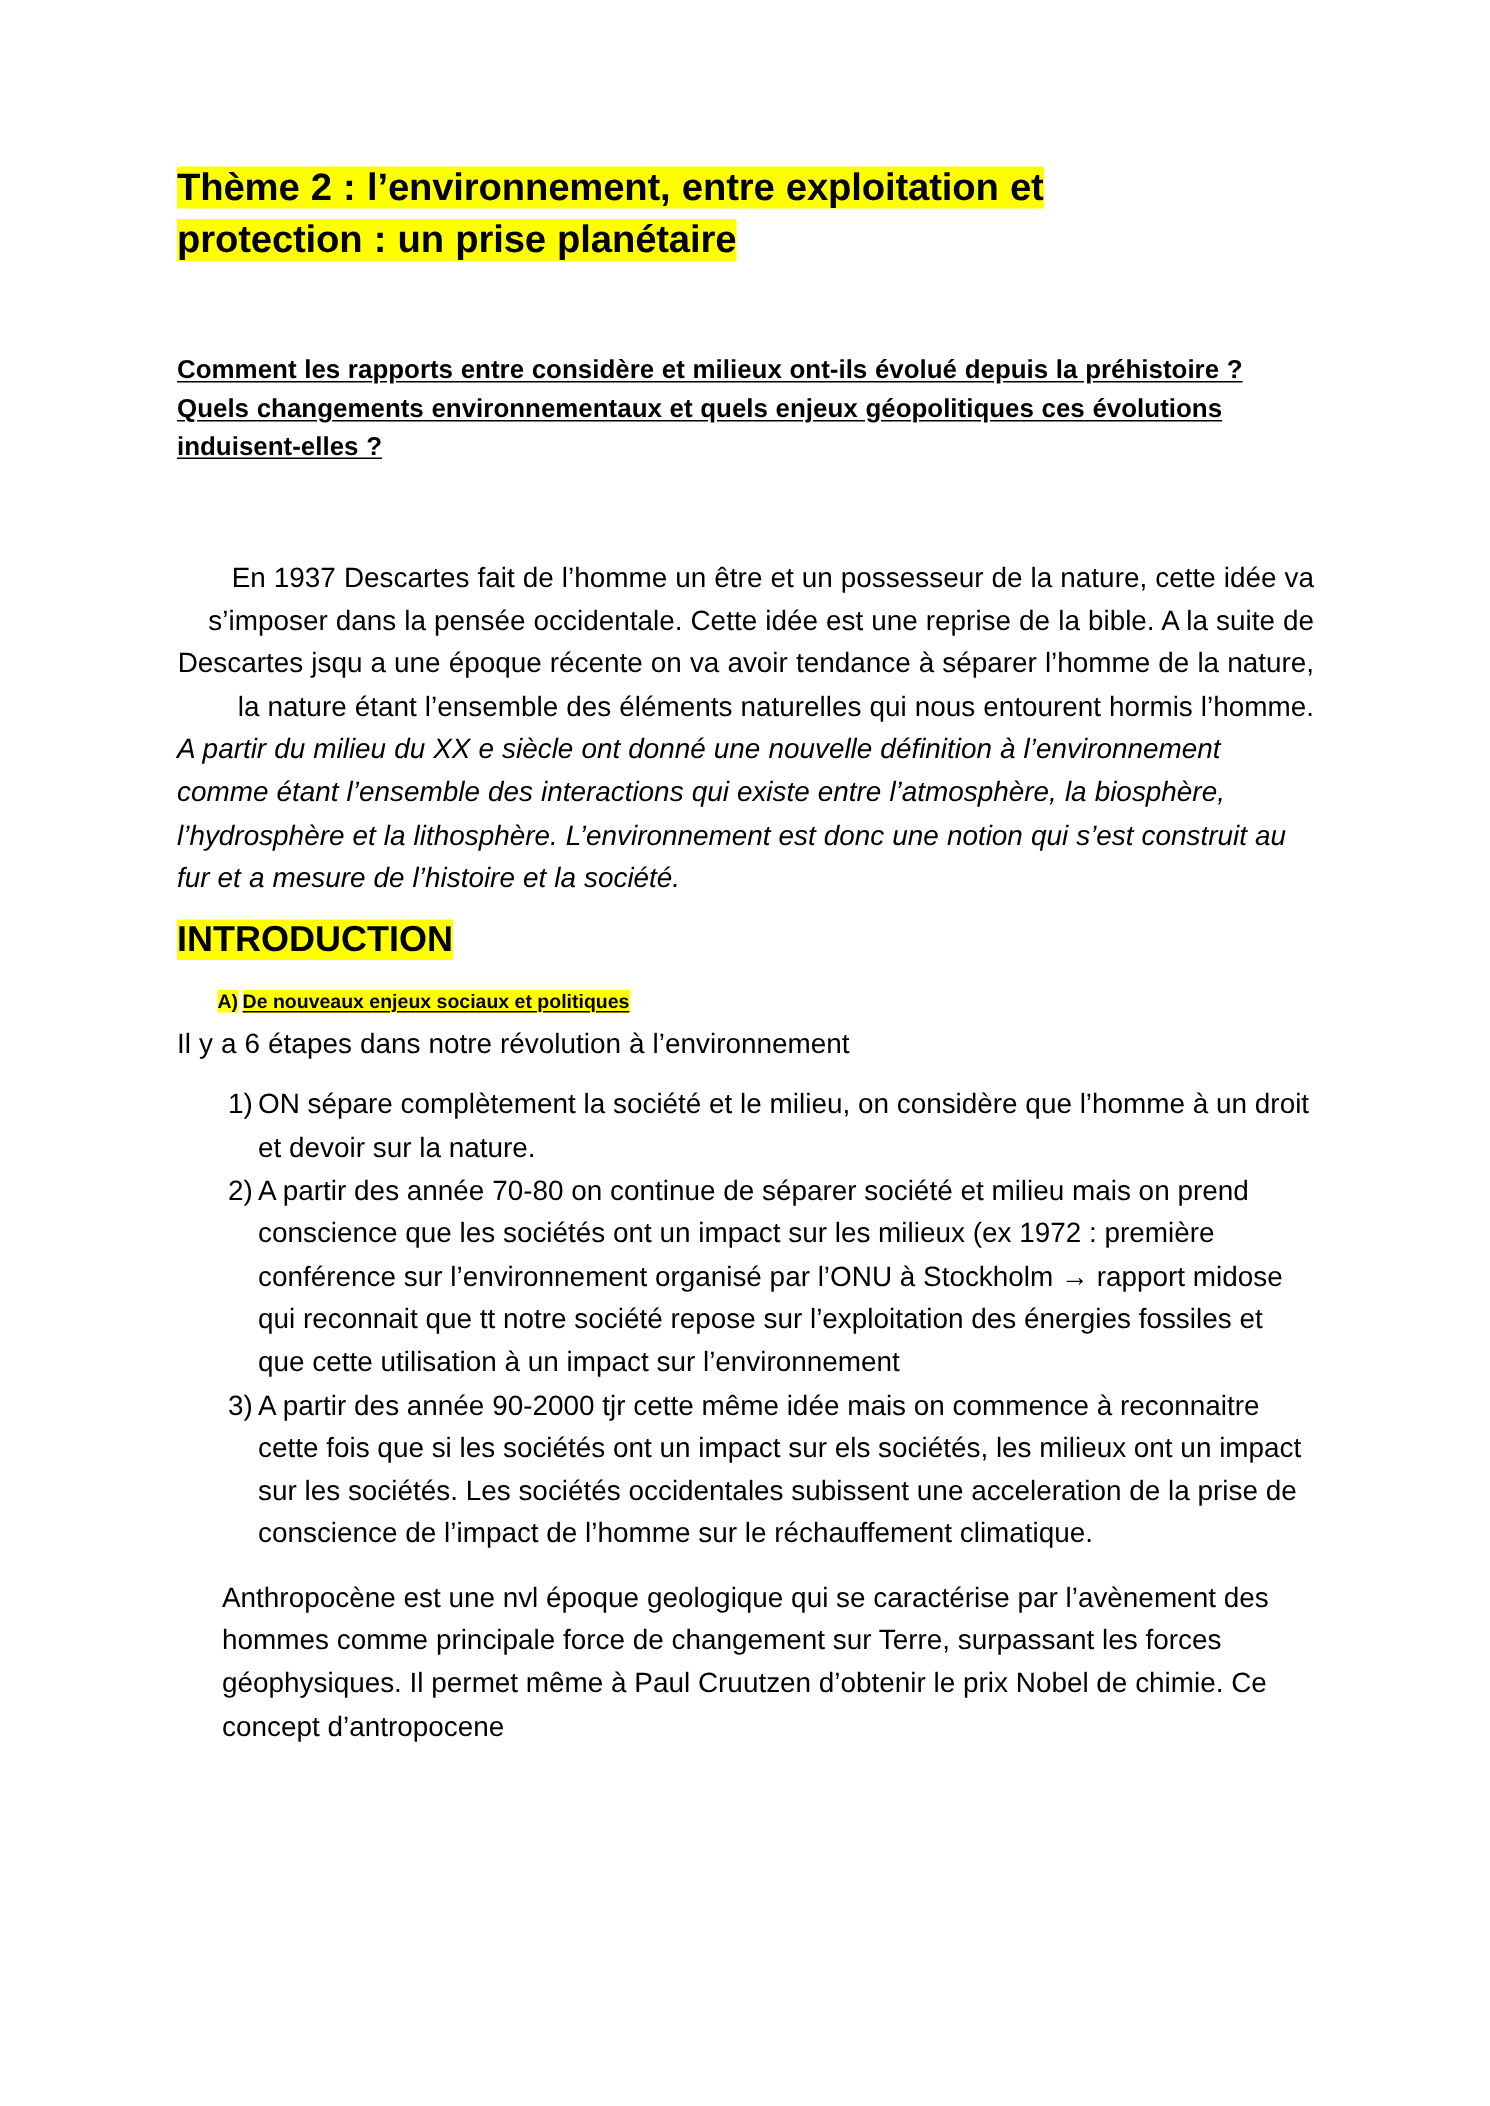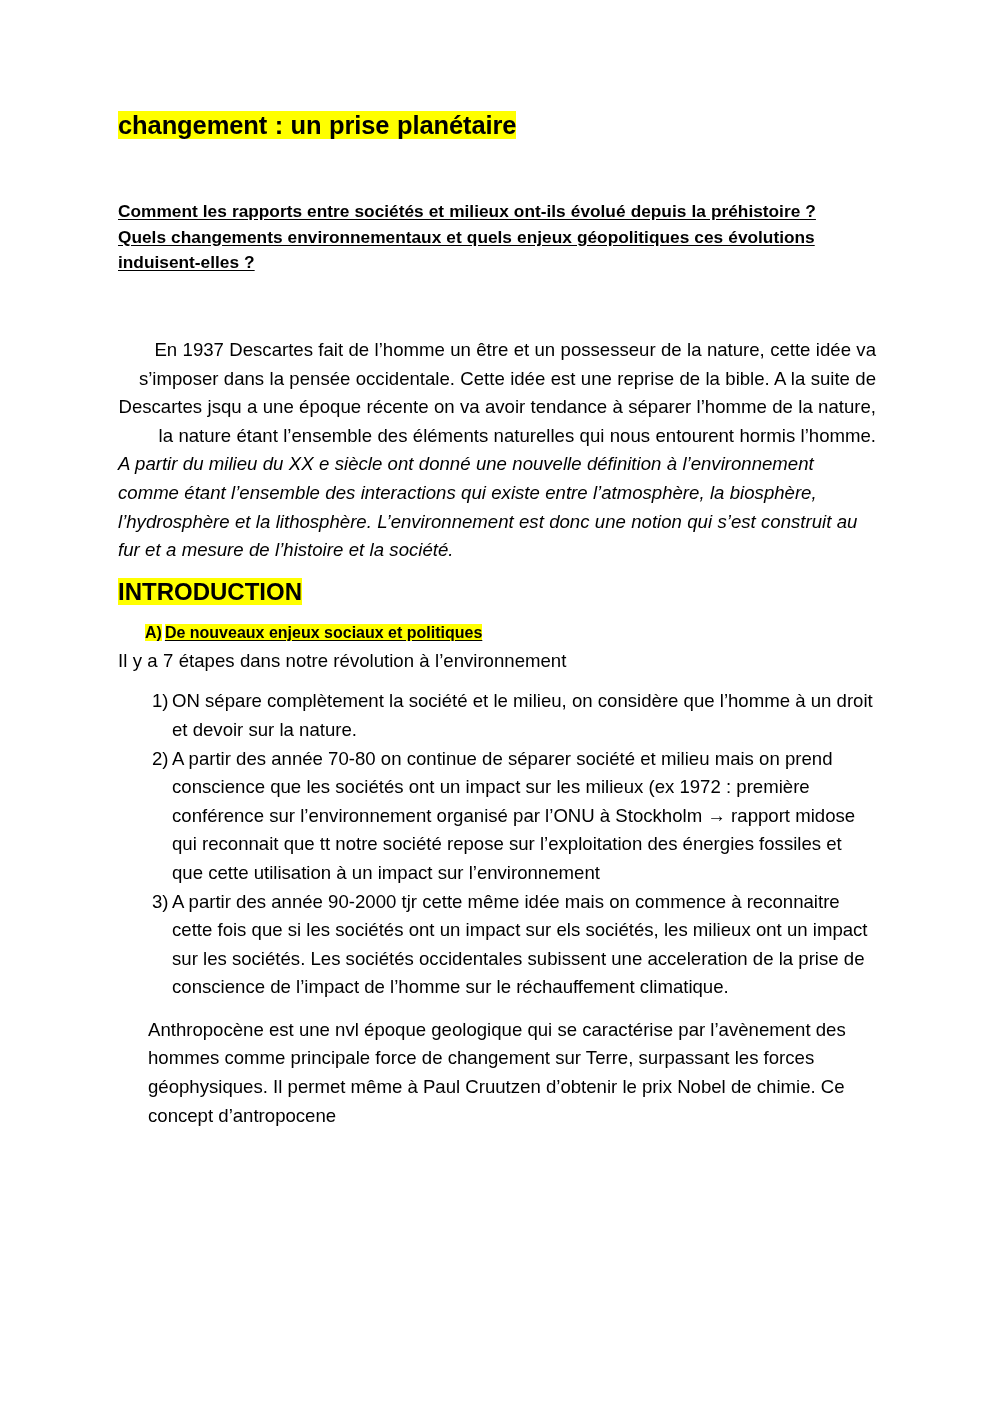--- a/index.html
+++ b/index.html
@@ -80,21 +80,21 @@
   
   .section-heading {
     font-size: 24px;
     font-weight: bold;
     line-height: 28px;
     margin: 13px 0 0 0;
   }
   .subsection-row {
     margin: 13px 0 0 0;
     padding-left: 27px;
-    font-size: 16px;
+    font-size: 13px;
     font-weight: bold;
     line-height: 28px;
     white-space: nowrap;
   }
   .sub-marker {
     background-color: #ffff00;
   }
   .sub-gap {
     display: inline-block;
     width: 3px;
@@ -144,36 +144,37 @@
     line-height: 28.6px;
   }
 </style>
 </head>
 <body>
 
 <div class="page">
   <div class="content">
 
     <h1 class="doc-title">
-      <span class="title-line2"><span class="hl">changement</span><span class="hl"> : un prise planétaire</span></span>
+      <span class="title-line1"><span class="hl">Thème 2 : l’environnement, entre exploitation et</span></span>
+      <span class="title-line2"><span class="hl">protection</span><span class="hl"> : un prise planétaire</span></span>
     </h1>
 
     <div class="questions">
-      <p class="question">Comment les rapports entre sociétés et milieux ont-ils évolué depuis la préhistoire ? </p>
+      <p class="question">Comment les rapports entre considère et milieux ont-ils évolué depuis la préhistoire ? </p>
       <p class="question">Quels changements environnementaux et quels enjeux géopolitiques ces évolutions induisent-elles ? </p>
     </div>
 
     <p class="body-para para-gap-top-first">En 1937 Descartes fait de l’homme un être et un possesseur de la nature, cette idée va s’imposer dans la pensée occidentale. Cette idée est une reprise de la bible. A la suite de Descartes jsqu a une époque récente on va avoir tendance à séparer l’homme de la nature, la nature étant l’ensemble des éléments naturelles qui nous entourent hormis l’homme.</p>
     <p class="body-para">A partir du milieu du XX e siècle ont donné une nouvelle définition à l’environnement comme étant l’ensemble des interactions qui existe entre l’atmosphère, la biosphère, l’hydrosphère et la lithosphère. L’environnement est donc une notion qui s’est construit au fur et a mesure de l’histoire et la société.</p>
 
     <p class="section-heading"><span class="hl">INTRODUCTION</span></p>
 
     <p class="subsection-row"><span class="sub-marker">A)</span><span class="sub-gap"></span><span class="sub-label">De nouveaux enjeux sociaux et politiques </span></p>
 
-    <p class="body-para">Il y a 7 étapes dans notre révolution à l’environnement</p>
+    <p class="body-para">Il y a 6 étapes dans notre révolution à l’environnement</p>
 
     <ol class="steps">
       <li>
         <span class="marker">1)</span>
         <span class="li-text">ON sépare complètement la société et le milieu, on considère que l’homme à un droit et devoir sur la nature.</span>
       </li>
       <li>
         <span class="marker">2)</span>
         <span class="li-text">A partir des année 70-80 on continue de séparer société et milieu mais on prend conscience que les sociétés ont un impact sur les milieux (ex 1972 : première conférence sur l’environnement organisé par l’ONU à Stockholm → rapport midose qui reconnait que tt notre société repose sur l’exploitation des énergies fossiles et que cette utilisation à un impact sur l’environnement</span>
       </li>

